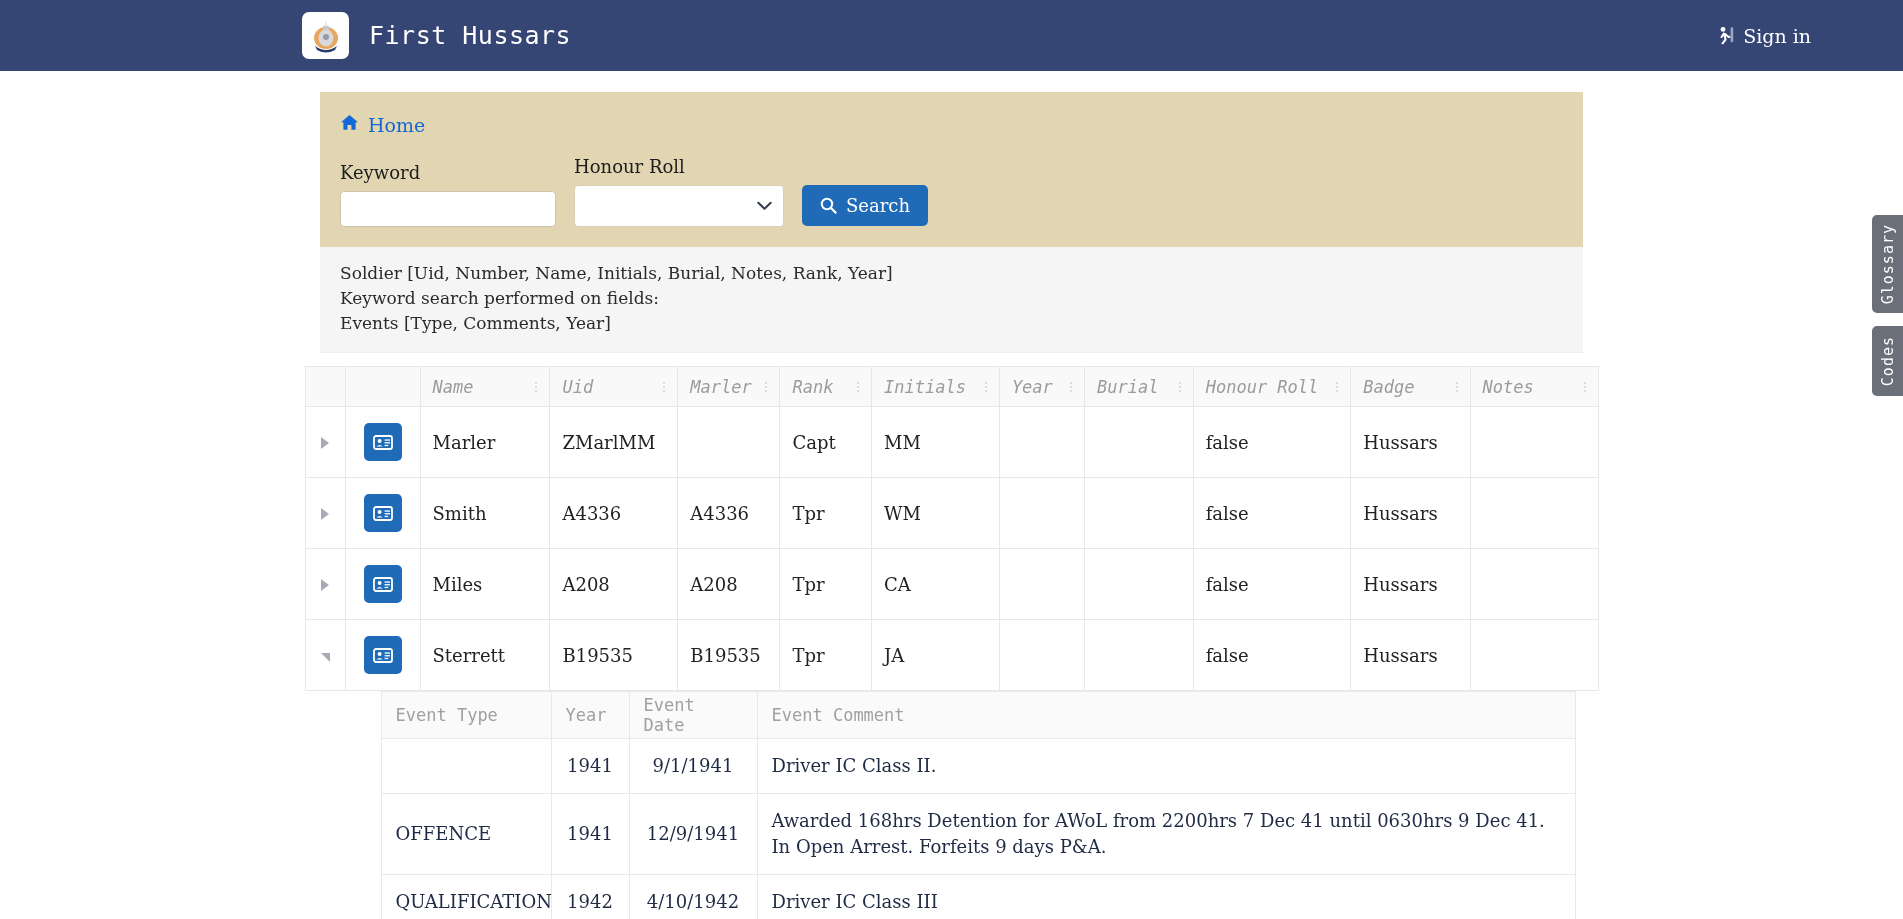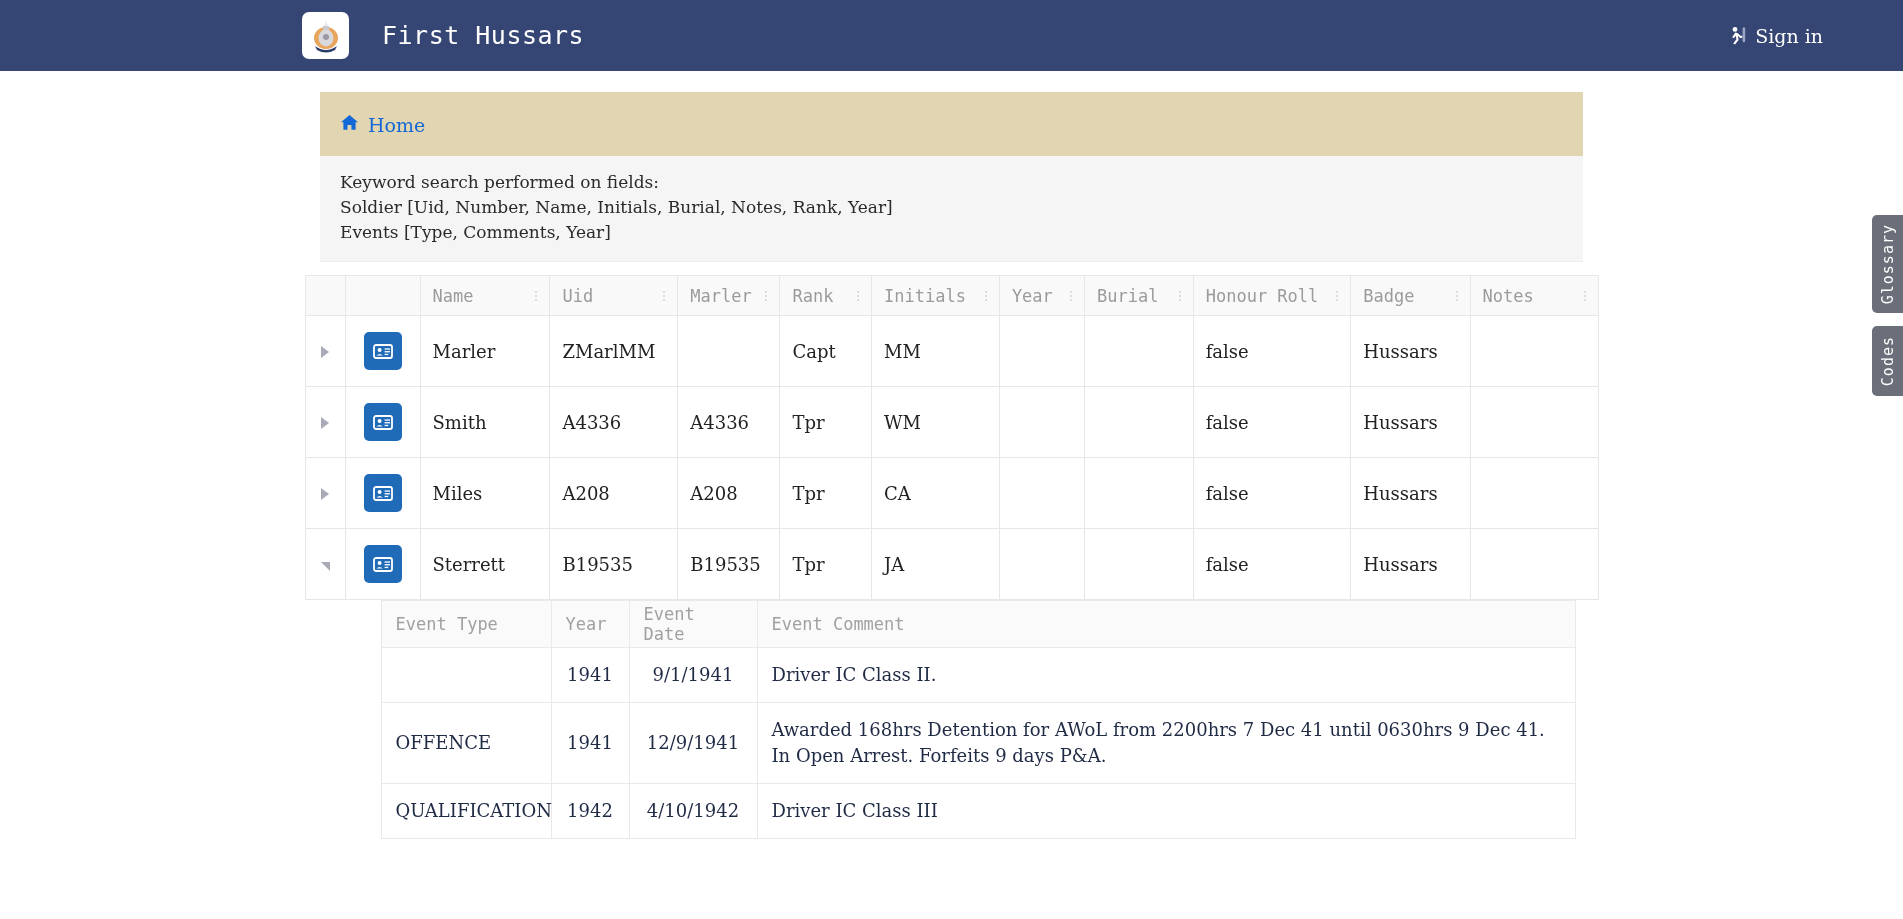--- a/index.html
+++ b/index.html
@@ -17,42 +17,42 @@
     height: 71px;
     background: #354674;
     display: flex;
     align-items: center;
     position: relative;
   }
   .brand {
     display: flex;
     align-items: center;
     margin-left: 302px;
-    gap: 33px;
+    gap: 20px;
   }
   .brand-badge {
     width: 47px;
     height: 47px;
     border-radius: 7px;
     background: #ffffff;
     display: flex;
     align-items: center;
     justify-content: center;
     overflow: hidden;
   }
   .brand-title {
     color: #ffffff;
     font-family: "DejaVu Sans Mono", "Liberation Mono", monospace;
     font-size: 25px;
     letter-spacing: 0.5px;
     white-space: nowrap;
   }
   .signin {
     position: absolute;
-    right: 80px;
+    right: 92px;
     display: flex;
     align-items: center;
     gap: 9px;
     color: #ffffff;
     font-size: 19px;
     cursor: pointer;
   }
   .signin svg { display: block; }
 
   
@@ -167,20 +167,21 @@
     background: #f9f9f9;
     border: 1px solid #e7e7e7;
     height: 40px;
     font-weight: normal;
     color: #9b9b9b;
     font-size: 17px;
     font-family: "DejaVu Sans Mono", "Liberation Mono", monospace;
     text-align: left;
     padding: 0 12px;
     position: relative;
+    font-style: italic;
   }
   table.grid th .hdr {
     display: flex;
     align-items: center;
     justify-content: space-between;
   }
   .dots {
     display: inline-flex;
     flex-direction: column;
     gap: 2px;
@@ -321,25 +322,51 @@
   </div>
 
   <div class="panel">
     <div class="breadcrumb">
       <svg width="19" height="17" viewBox="0 0 19 17">
         <path d="M9.5 1 L1 8.3 h2.4 v7.4 h4.1 v-4.6 h3.9 v4.6 h4.2 V8.3 H18 z" fill="#1268d6"></path>
       </svg>
       <a>Home</a>
     </div>
 
+    <div class="search-row">
+      <div>
+        <label class="field-label">Keyword</label>
+        <input class="text-input" type="text" placeholder="" style="">
+      </div>
+
+      <div>
+        <label class="field-label">Honour Roll</label>
+        <div class="select-wrap">
+          <select class="select-input">
+            <option value=""></option>
+          </select>
+          <svg class="select-chevron" width="15" height="9" viewBox="0 0 15 9">
+            <path d="M1.3 1.3 L7.5 7.2 L13.7 1.3" stroke="#333b48" stroke-width="2" fill="none" stroke-linecap="round" stroke-linejoin="round"></path>
+          </svg>
+        </div>
+      </div>
+
+      <button class="btn-search">
+        <svg width="17" height="17" viewBox="0 0 17 17">
+          <circle cx="7" cy="7" r="5.2" stroke="#ffffff" stroke-width="2" fill="none"></circle>
+          <line x1="10.8" y1="10.8" x2="15.6" y2="15.6" stroke="#ffffff" stroke-width="2.2" stroke-linecap="round"></line>
+        </svg>
+        <span>Search</span>
+      </button>
+    </div>
   </div>
 
   <div class="infobox">
+    <p>Soldier [Uid, Number, Name, Initials, Burial, Notes, Rank, Year]</p>
     <p>Keyword search performed on fields:</p>
-    <p>Soldier [Uid, Number, Name, Initials, Burial, Notes, Rank, Year]</p>
     <p>Events [Type, Comments, Year]</p>
   </div>
 
   <div class="tablewrap">
     <table class="grid">
       <colgroup>
         <col style="width:38px">
           <col style="width:70px">
         <col style="width:122px">
           <col style="width:120px">

